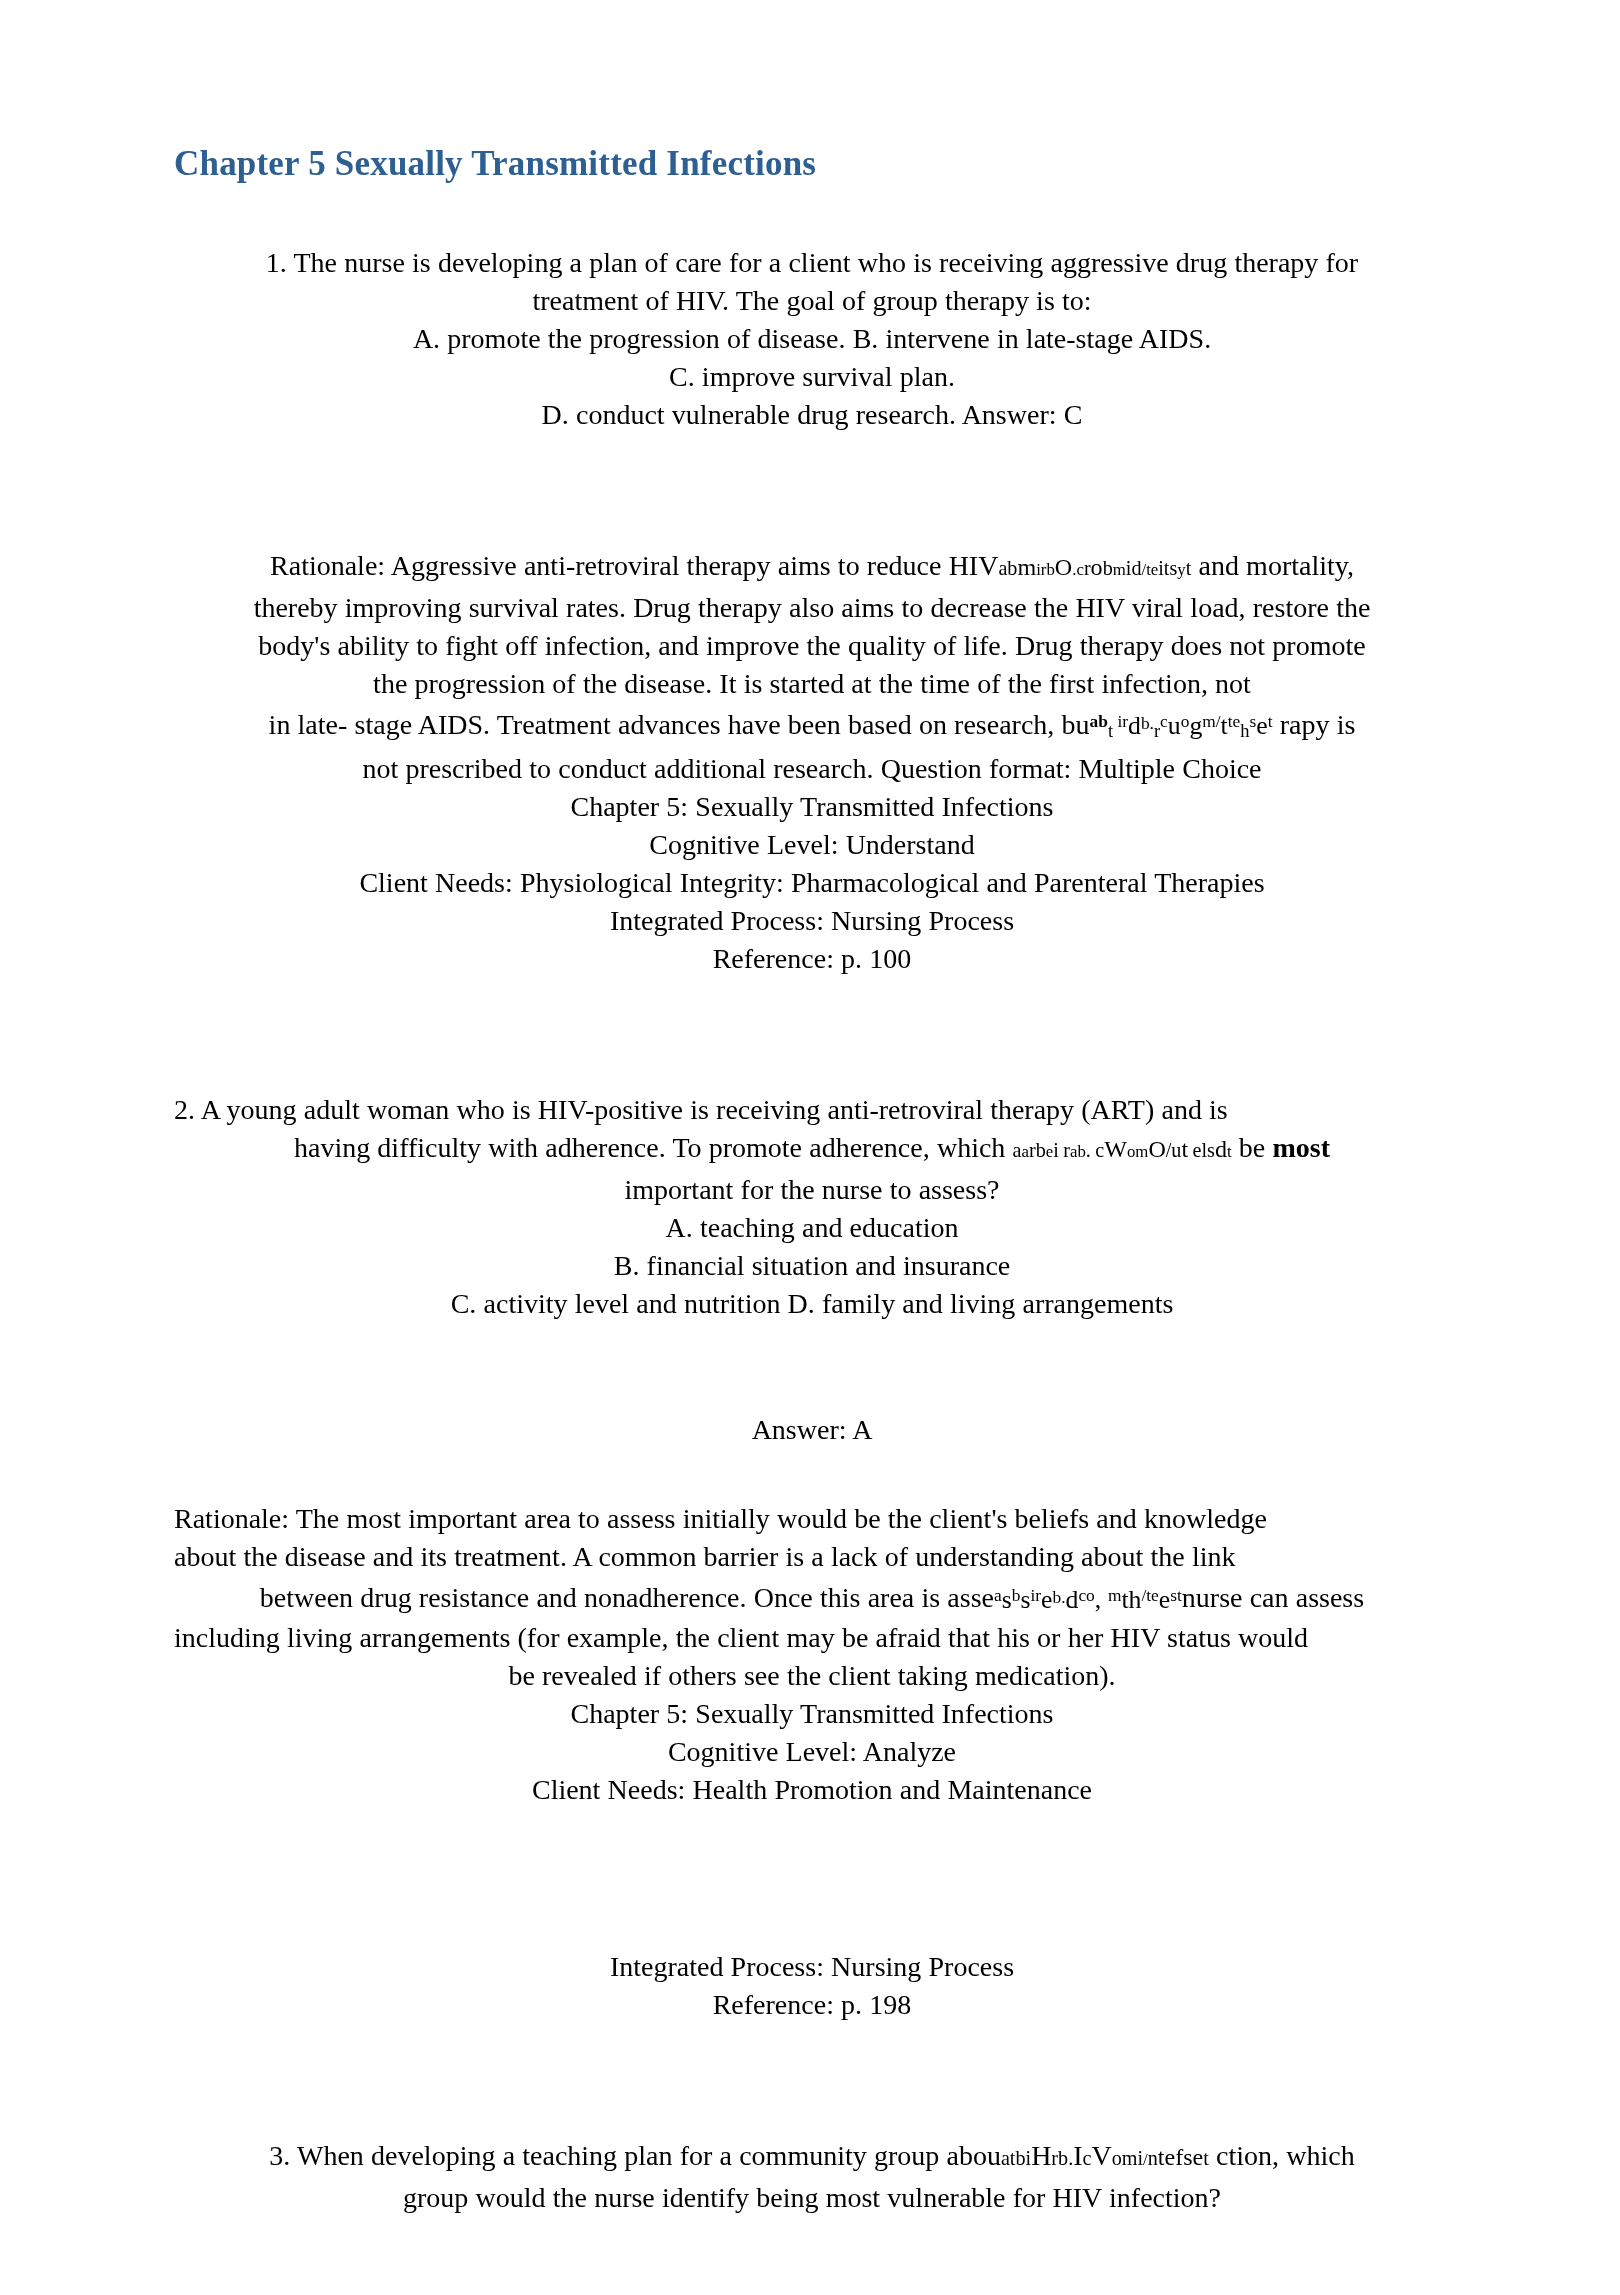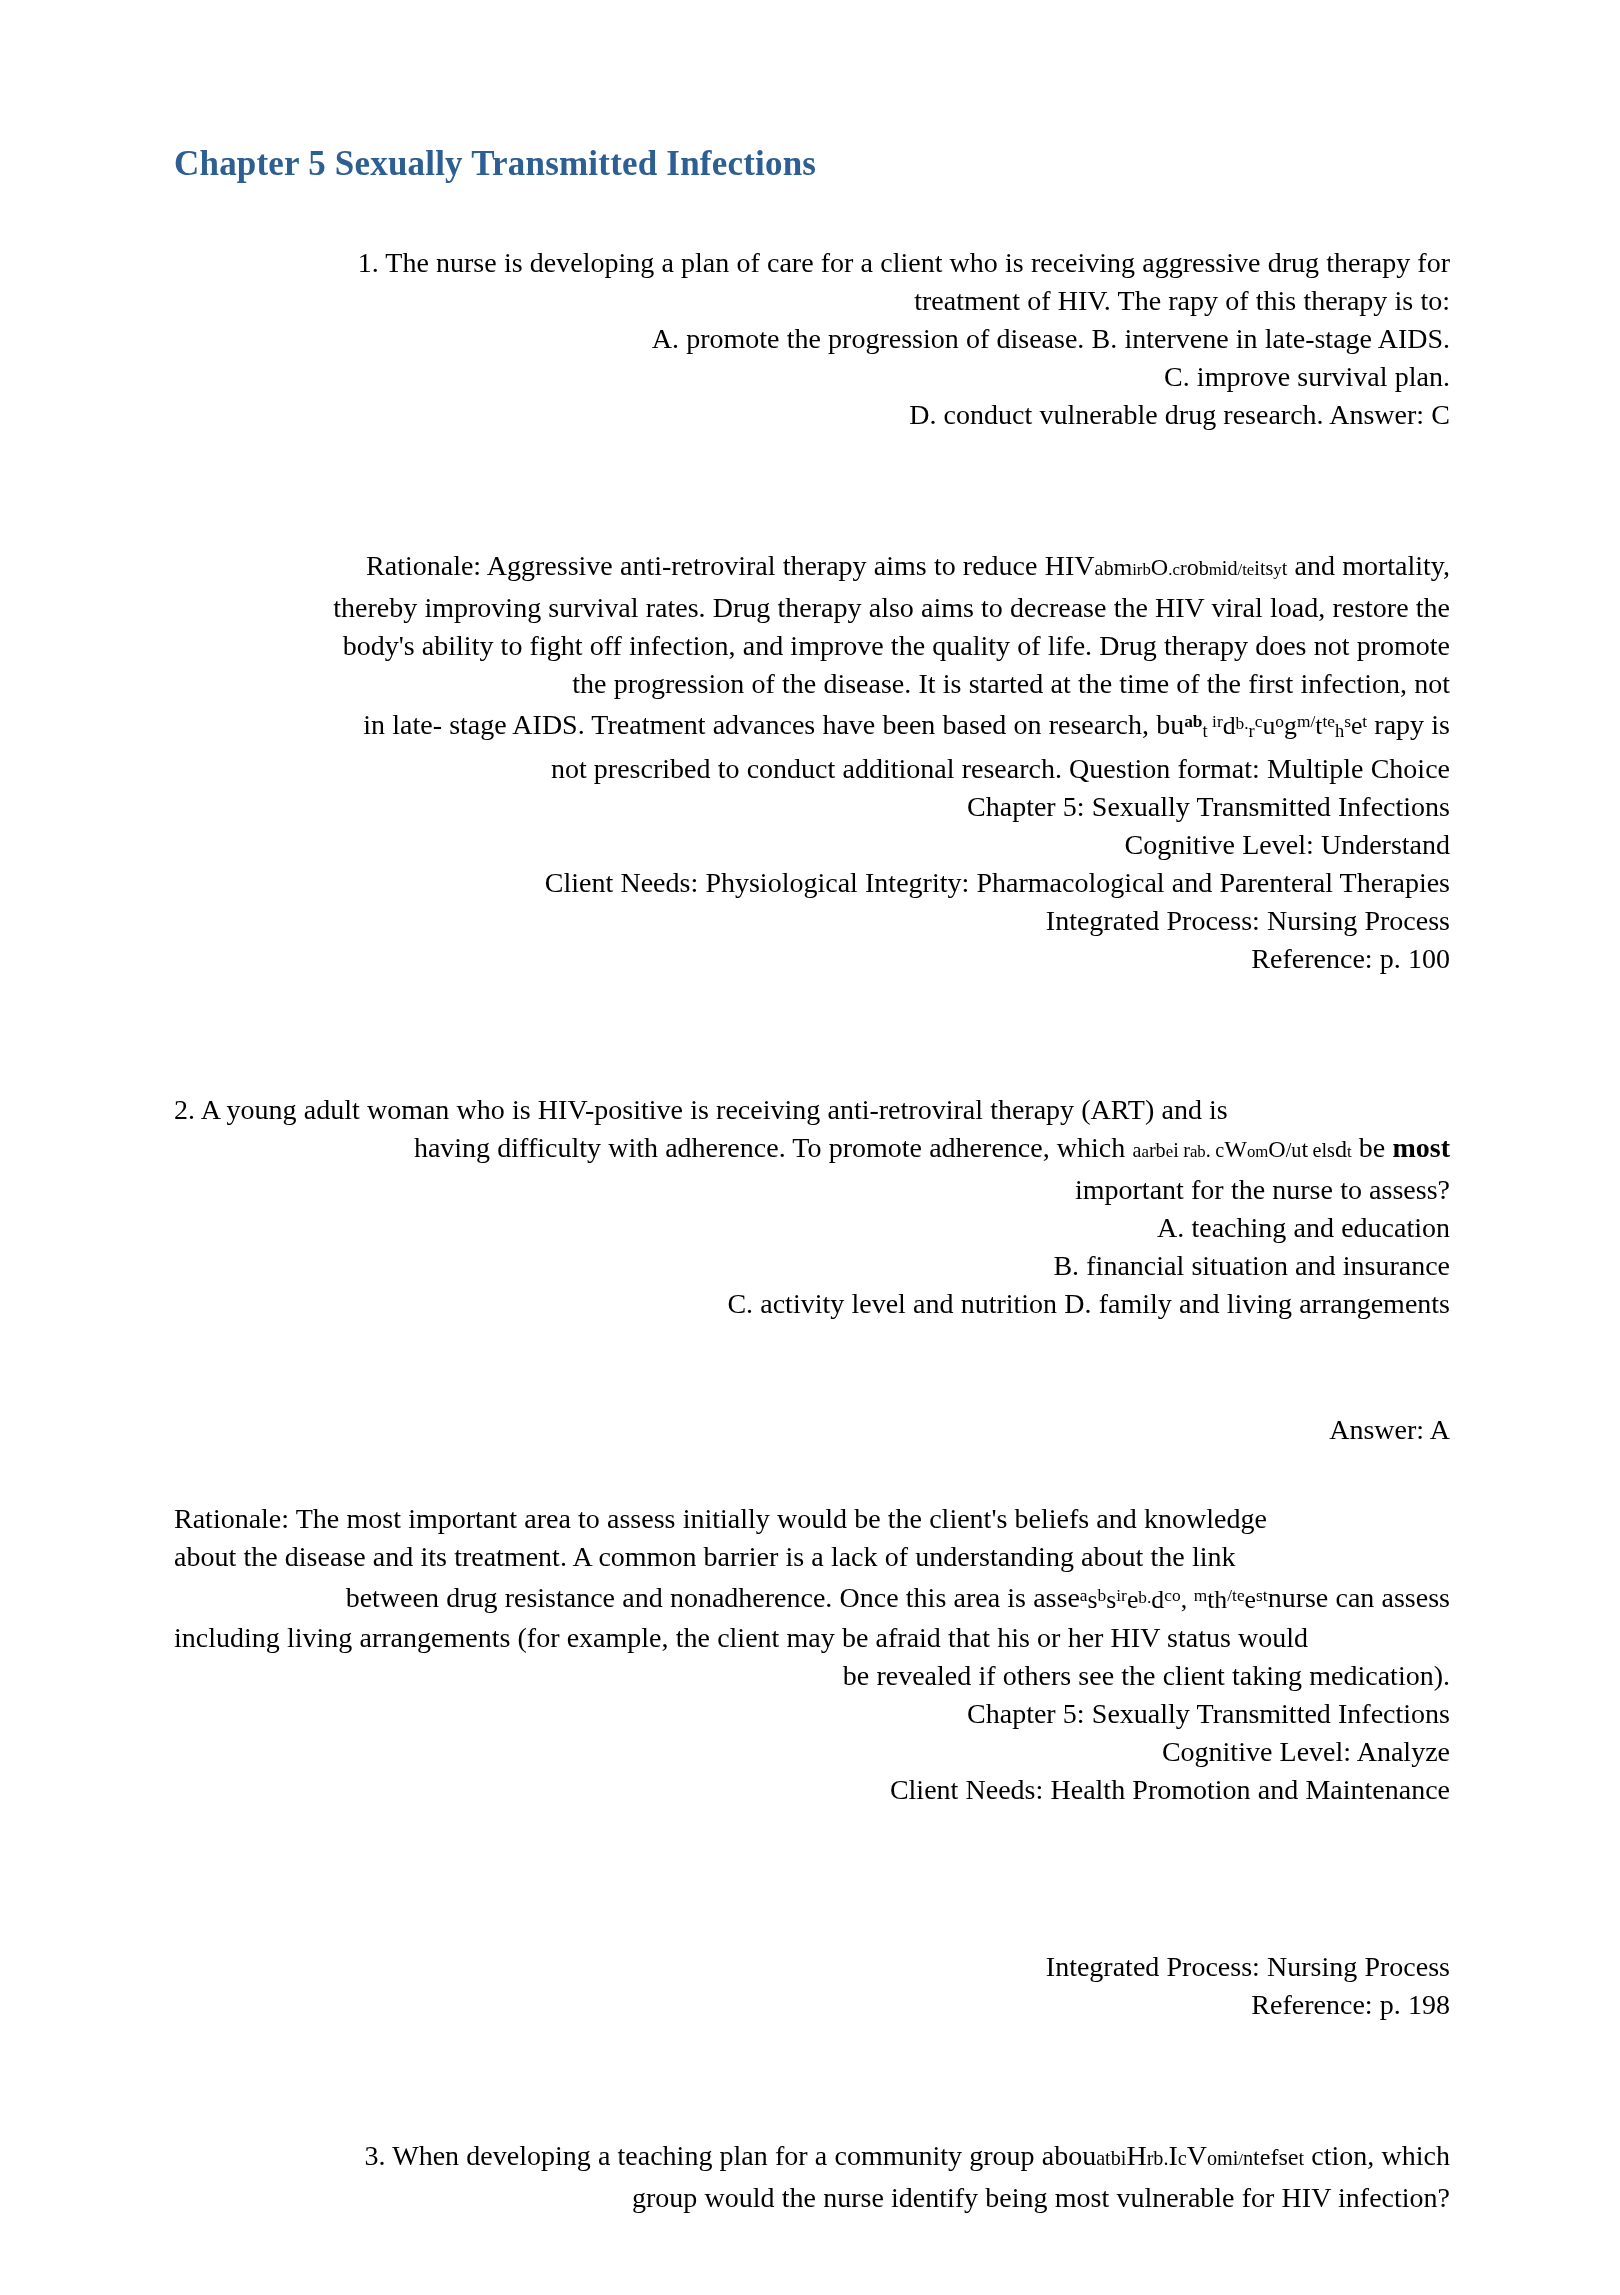--- a/index.html
+++ b/index.html
@@ -36,21 +36,21 @@
     line-height: 1.2;
     margin: 0 0 59px 0;
   }
   .block {
     margin: 0 0 37px 0;
   }
   .para {
     font-size: 28px;
     line-height: 38px;
     margin: 0;
-    text-align: right;
+    text-align: center;
     word-spacing: 0.2px;
   }
   .para.justify {
     text-align: justify;
     text-justify: inter-word;
   }
   .spacer-md { height: 51px; }
   .spacer-lg { height: 76px; }
   .spacer-xl { height: 102px; }
   b, .bold { font-weight: bold; }
@@ -72,21 +72,21 @@
 </head>
 <body>
 
 <div class="page">
   <div class="content">
 
     <h1 class="doc-title">Chapter 5 Sexually Transmitted Infections</h1>
 
     <div class="block">
       <p class="para">1. The nurse is developing a plan of care for a client who is receiving aggressive drug therapy for</p>
-      <p class="para">treatment of HIV. The rapy of this therapy is to:</p>
+      <p class="para">treatment of HIV. The goal of group therapy is to:</p>
       <p class="para">A. promote the progression of disease. B. intervene in late-stage AIDS.</p>
       <p class="para">C. improve survival plan.</p>
       <p class="para">D. conduct vulnerable drug research. Answer: C</p>
     </div>
 
     <div class="spacer-lg"></div>
 
     <div class="block">
       <p class="para"><span>Rationale: Aggressive anti-retroviral therapy aims to reduce HIV</span><span class="glitch"><span class="sm">ab</span><span class="md">m</span><span class="xs">irb</span><span class="md">O</span><span class="xs">.c</span><span class="sm">r</span><span class="md">o</span><span class="sm">b</span><span class="xs">m</span><span class="sm">id</span><span class="xs">/te</span><span class="sm">its</span><span class="xs">y</span><span class="sm">t</span></span><span> and mortality,</span></p>
       <p class="para">thereby improving survival rates. Drug therapy also aims to decrease the HIV viral load, restore the</p>

